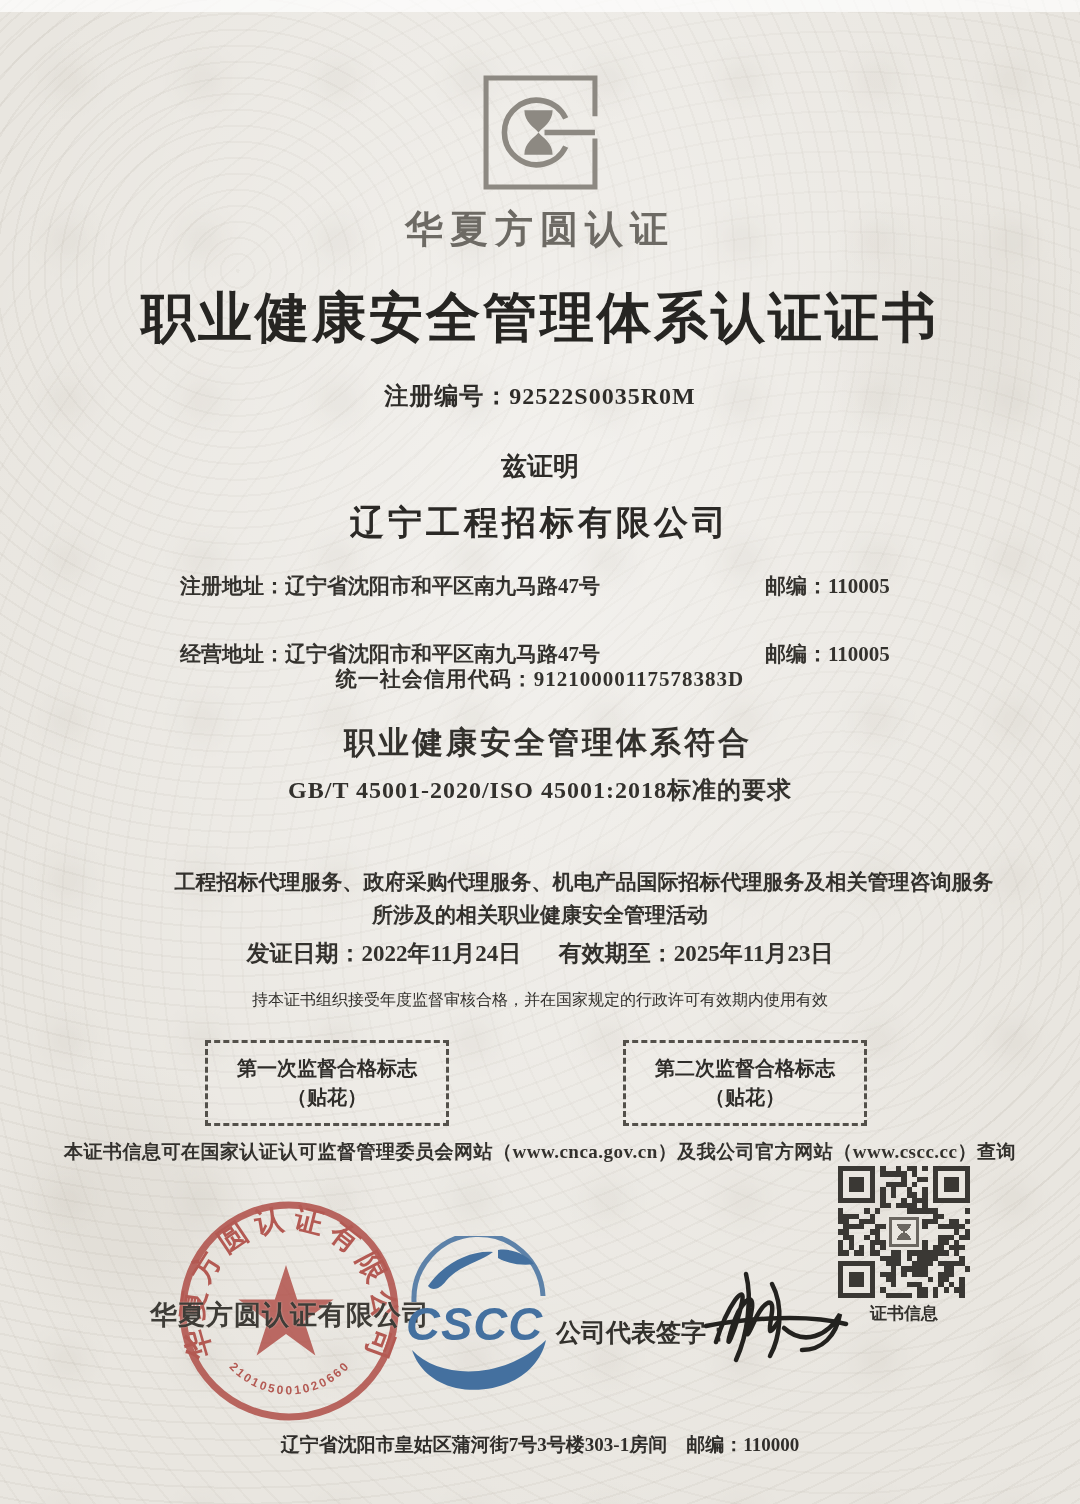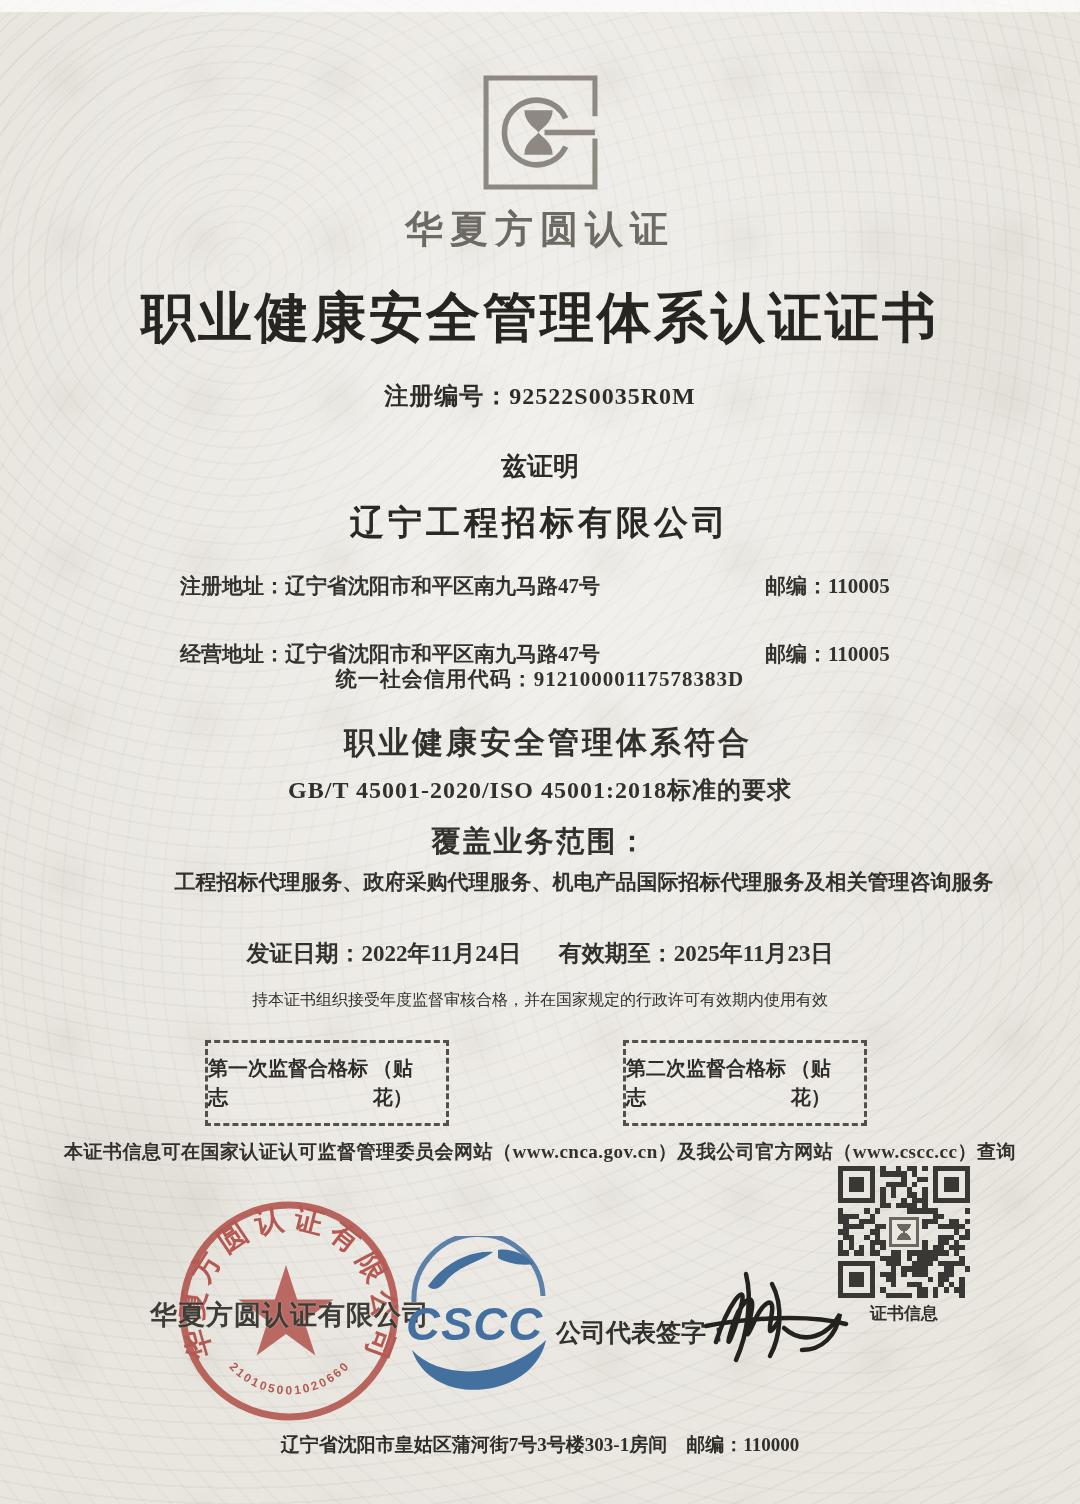--- a/index.html
+++ b/index.html
@@ -49,21 +49,21 @@
   .standard{top:774px;font-size:24px;font-weight:700;letter-spacing:1px;}
   .scope-title{top:822px;font-size:29px;font-weight:800;letter-spacing:2px;}
   .scope-l1{top:868px;font-size:21px;font-weight:700;padding-left:44px;}
   .scope-l2{top:901px;font-size:21px;font-weight:700;}
   .dates{top:938px;font-size:23px;font-weight:800;}
   .note{top:990px;font-size:16px;font-weight:400;}
 
   .sticker-box{
     top:1040px;width:238px;height:80px;
     border:3px dashed #53504a;
-    display:flex;flex-direction:row;align-items:center;justify-content:center;
+    display:flex;flex-direction:column;align-items:center;justify-content:center;
     font-size:20px;font-weight:800;color:#2f2d2a;line-height:1.45;
     background:rgba(255,255,255,.06);
   }
   .sticker-box.first{left:205px;}
   .sticker-box.second{left:623px;}
 
   .info-line{top:1139px;font-size:19px;font-weight:800;letter-spacing:.5px;}
 
   .qr-wrap{left:838px;top:1166px;width:132px;height:132px;}
   .qr-label{left:838px;top:1302px;width:132px;text-align:center;font-size:17px;font-weight:800;}
@@ -118,22 +118,22 @@
     </span>
   </div>
 
   <div class="abs center credit">
     <span>统一社会信用代码：</span><span>91210000117578383D</span>
   </div>
 
   <div class="abs center system">职业健康安全管理体系符合</div>
   <div class="abs center standard">GB/T 45001-2020/ISO 45001:2018标准的要求</div>
 
-  <div class="abs center scope-title">覆盖业务范围：</div>
   <div class="abs center scope-l1">工程招标代理服务、政府采购代理服务、机电产品国际招标代理服务及相关管理咨询服务</div>
+  <div class="abs center scope-l2">所涉及的相关职业健康安全管理活动</div>
 
   <div class="abs center dates">
     <span>发证日期：</span><span>2022年11月24日</span>
     <span style="display:inline-block;width:26px;"></span>
     <span>有效期至：</span><span>2025年11月23日</span>
   </div>
 
   <div class="abs center note">持本证书组织接受年度监督审核合格，并在国家规定的行政许可有效期内使用有效</div>
 
   <div class="abs sticker-box first">

